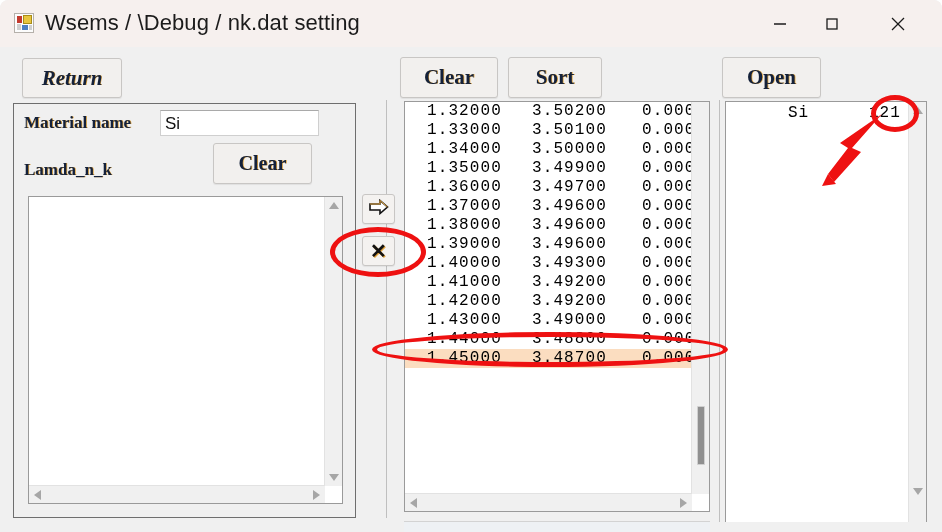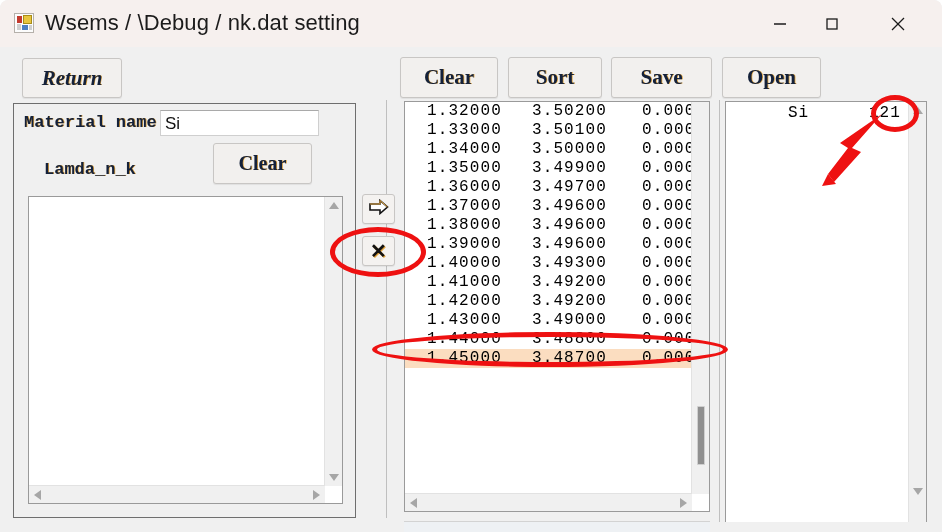--- a/index.html
+++ b/index.html
@@ -71,27 +71,27 @@
   .btn-clear-left{left:213px;top:143px;width:99px;height:41px;font-size:20px;}
   
   .left-panel{
     position:absolute;left:13px;top:103px;width:343px;height:415px;
     background:#f0f0f0;
     border:1px solid #6e6e6e;
     box-sizing:border-box;
   }
   .lbl{
     position:absolute;
-    font-family:Liberation Mono, monospace;
+    font-family:Liberation Serif, serif;
     font-weight:bold;font-size:17px;color:#14213a;
     text-shadow:0.7px 0.4px 0 #e0a33c;
     white-space:nowrap;
   }
   .lbl-material{left:24px;top:113px;}
-  .lbl-lamda{left:24px;top:160px;margin-left:20px;}
+  .lbl-lamda{left:24px;top:160px;}
   .txt-material{
     position:absolute;left:160px;top:110px;width:159px;height:26px;
     background:#ffffff;
     border:1px solid #cfcfcf;
     border-top:1px solid #a9a9a9;
     box-sizing:border-box;
     font-family:"Liberation Sans", sans-serif;
     font-size:17px;color:#111;
     padding:2px 0 0 4px;
     outline:none;
@@ -225,21 +225,20 @@
             <line x1="4" y1="4" x2="16" y2="16" stroke="#1b1b1b" stroke-width="1.3"></line>
             <line x1="16" y1="4" x2="4" y2="16" stroke="#1b1b1b" stroke-width="1.3"></line>
           </svg>
       </span>
     </div>
   </div>
 
   <div class="tbtn btn-return">Return</div>
   <div class="tbtn btn-clear-top">Clear</div>
   <div class="tbtn btn-sort">Sort</div>
-  <div class="tbtn btn-save">Save</div>
   <div class="tbtn btn-open">Open</div>
 
   <div class="left-panel"></div>
   <div class="lbl lbl-material">Material name</div>
   <input class="txt-material" type="text" value="Si" style="">
   <div class="lbl lbl-lamda">Lamda_n_k</div>
   <div class="tbtn btn-clear-left">Clear</div>
 
   <div class="listbox lb-left">
     <div class="lb-inner"></div>

